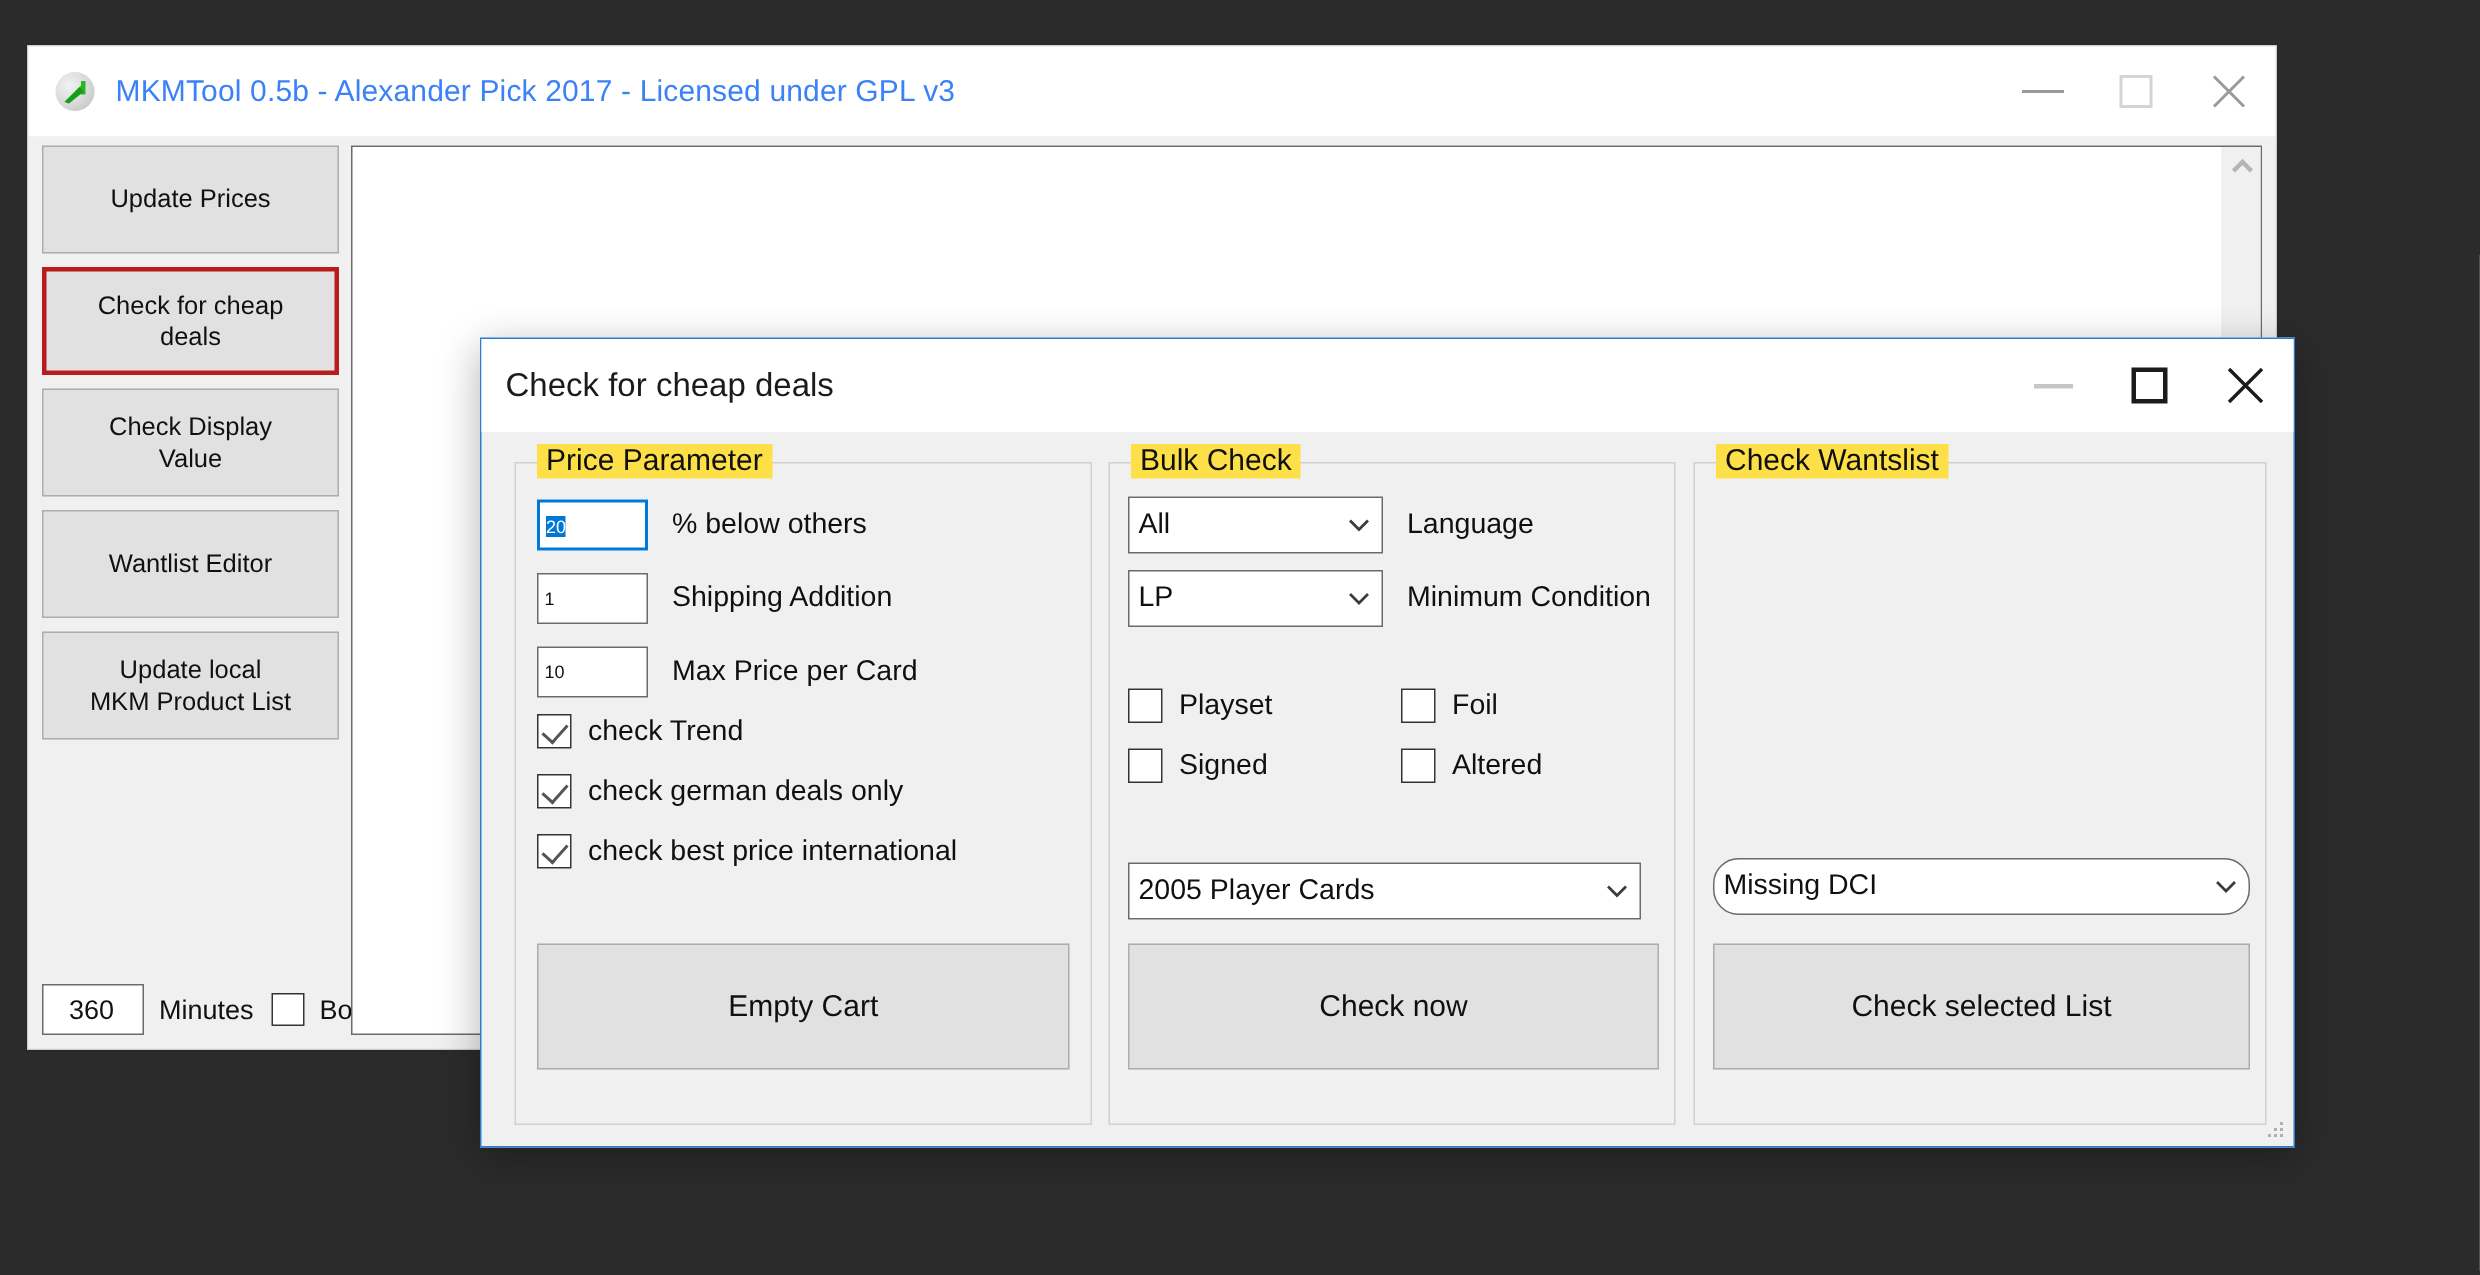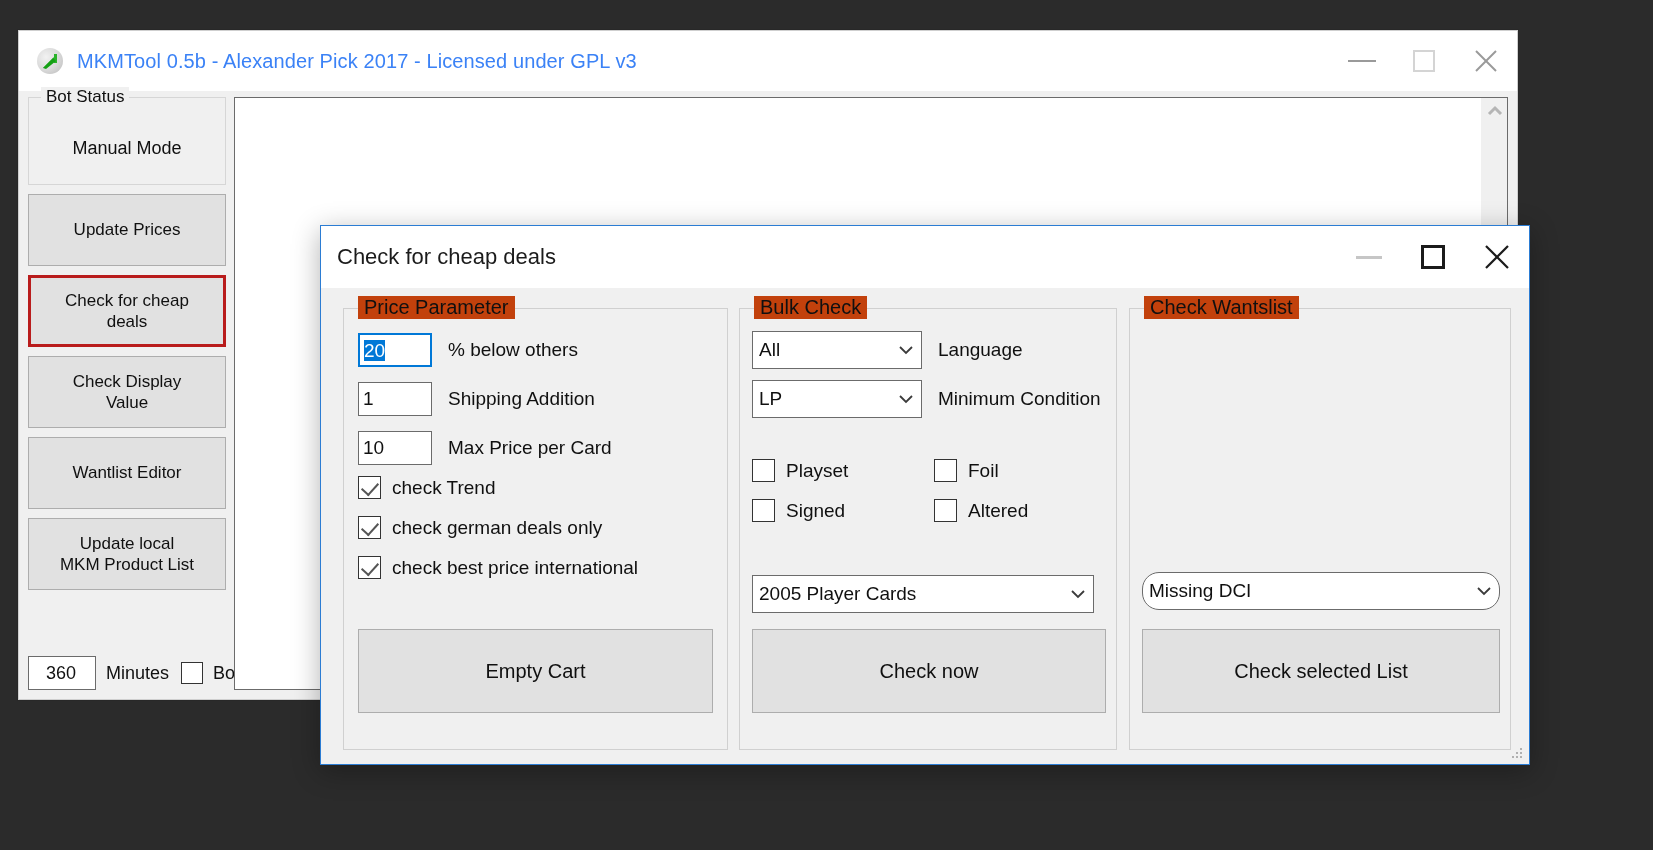--- a/index.html
+++ b/index.html
@@ -210,37 +210,37 @@
 
   .dlg-group {
     position: absolute;
     border: 1px solid #d0d0d0;
     top: 20px;
     height: 442px;
   }
   .dlg-group > .gb-title {
     position: absolute;
     top: -13px; left: 14px;
-    background: #c2410c;
+    background: #fde047;
     padding: 0 6px;
     font-size: 20px;
     color: #101010;
     white-space: nowrap;
   }
   #group-price { left: 22px; width: 385px; }
   #group-bulk  { left: 418px; width: 378px; }
   #group-want  { left: 808px; width: 382px; }
 
   .txtfield {
     position: absolute;
     height: 34px;
     border: 1px solid #6b6b6b;
     background: #fff;
     font-family: "Liberation Sans", sans-serif;
-    font-size: 19px;
+    font-size: 12px;
     color: #101010;
     padding: 0 4px;
     line-height: 32px;
   }
   .txtfield.focus {
     border: 2px solid #0078d7;
   }
   .sel-text {
     background: #0078d7;
     color: #ffffff;
@@ -347,24 +347,20 @@
             <line x1="3" y1="3" x2="23" y2="23" stroke="#9a9a9a" stroke-width="2"></line>
             <line x1="23" y1="3" x2="3" y2="23" stroke="#9a9a9a" stroke-width="2"></line>
           </svg>
         </div>
       </div>
     </div>
 
     <div id="main-body">
 
       <div id="sidebar">
-        <div id="bot-status-group" class="groupbox">
-          <div class="gb-title">Bot Status</div>
-          <div id="bot-status-value">Manual Mode</div>
-        </div>
 
         <button class="sbtn">Update Prices</button>
         <button class="sbtn focused">Check for cheap
 deals</button>
         <button class="sbtn">Check Display
 Value</button>
         <button class="sbtn">Wantlist Editor</button>
         <button class="sbtn">Update local
 MKM Product List</button>
       </div>

